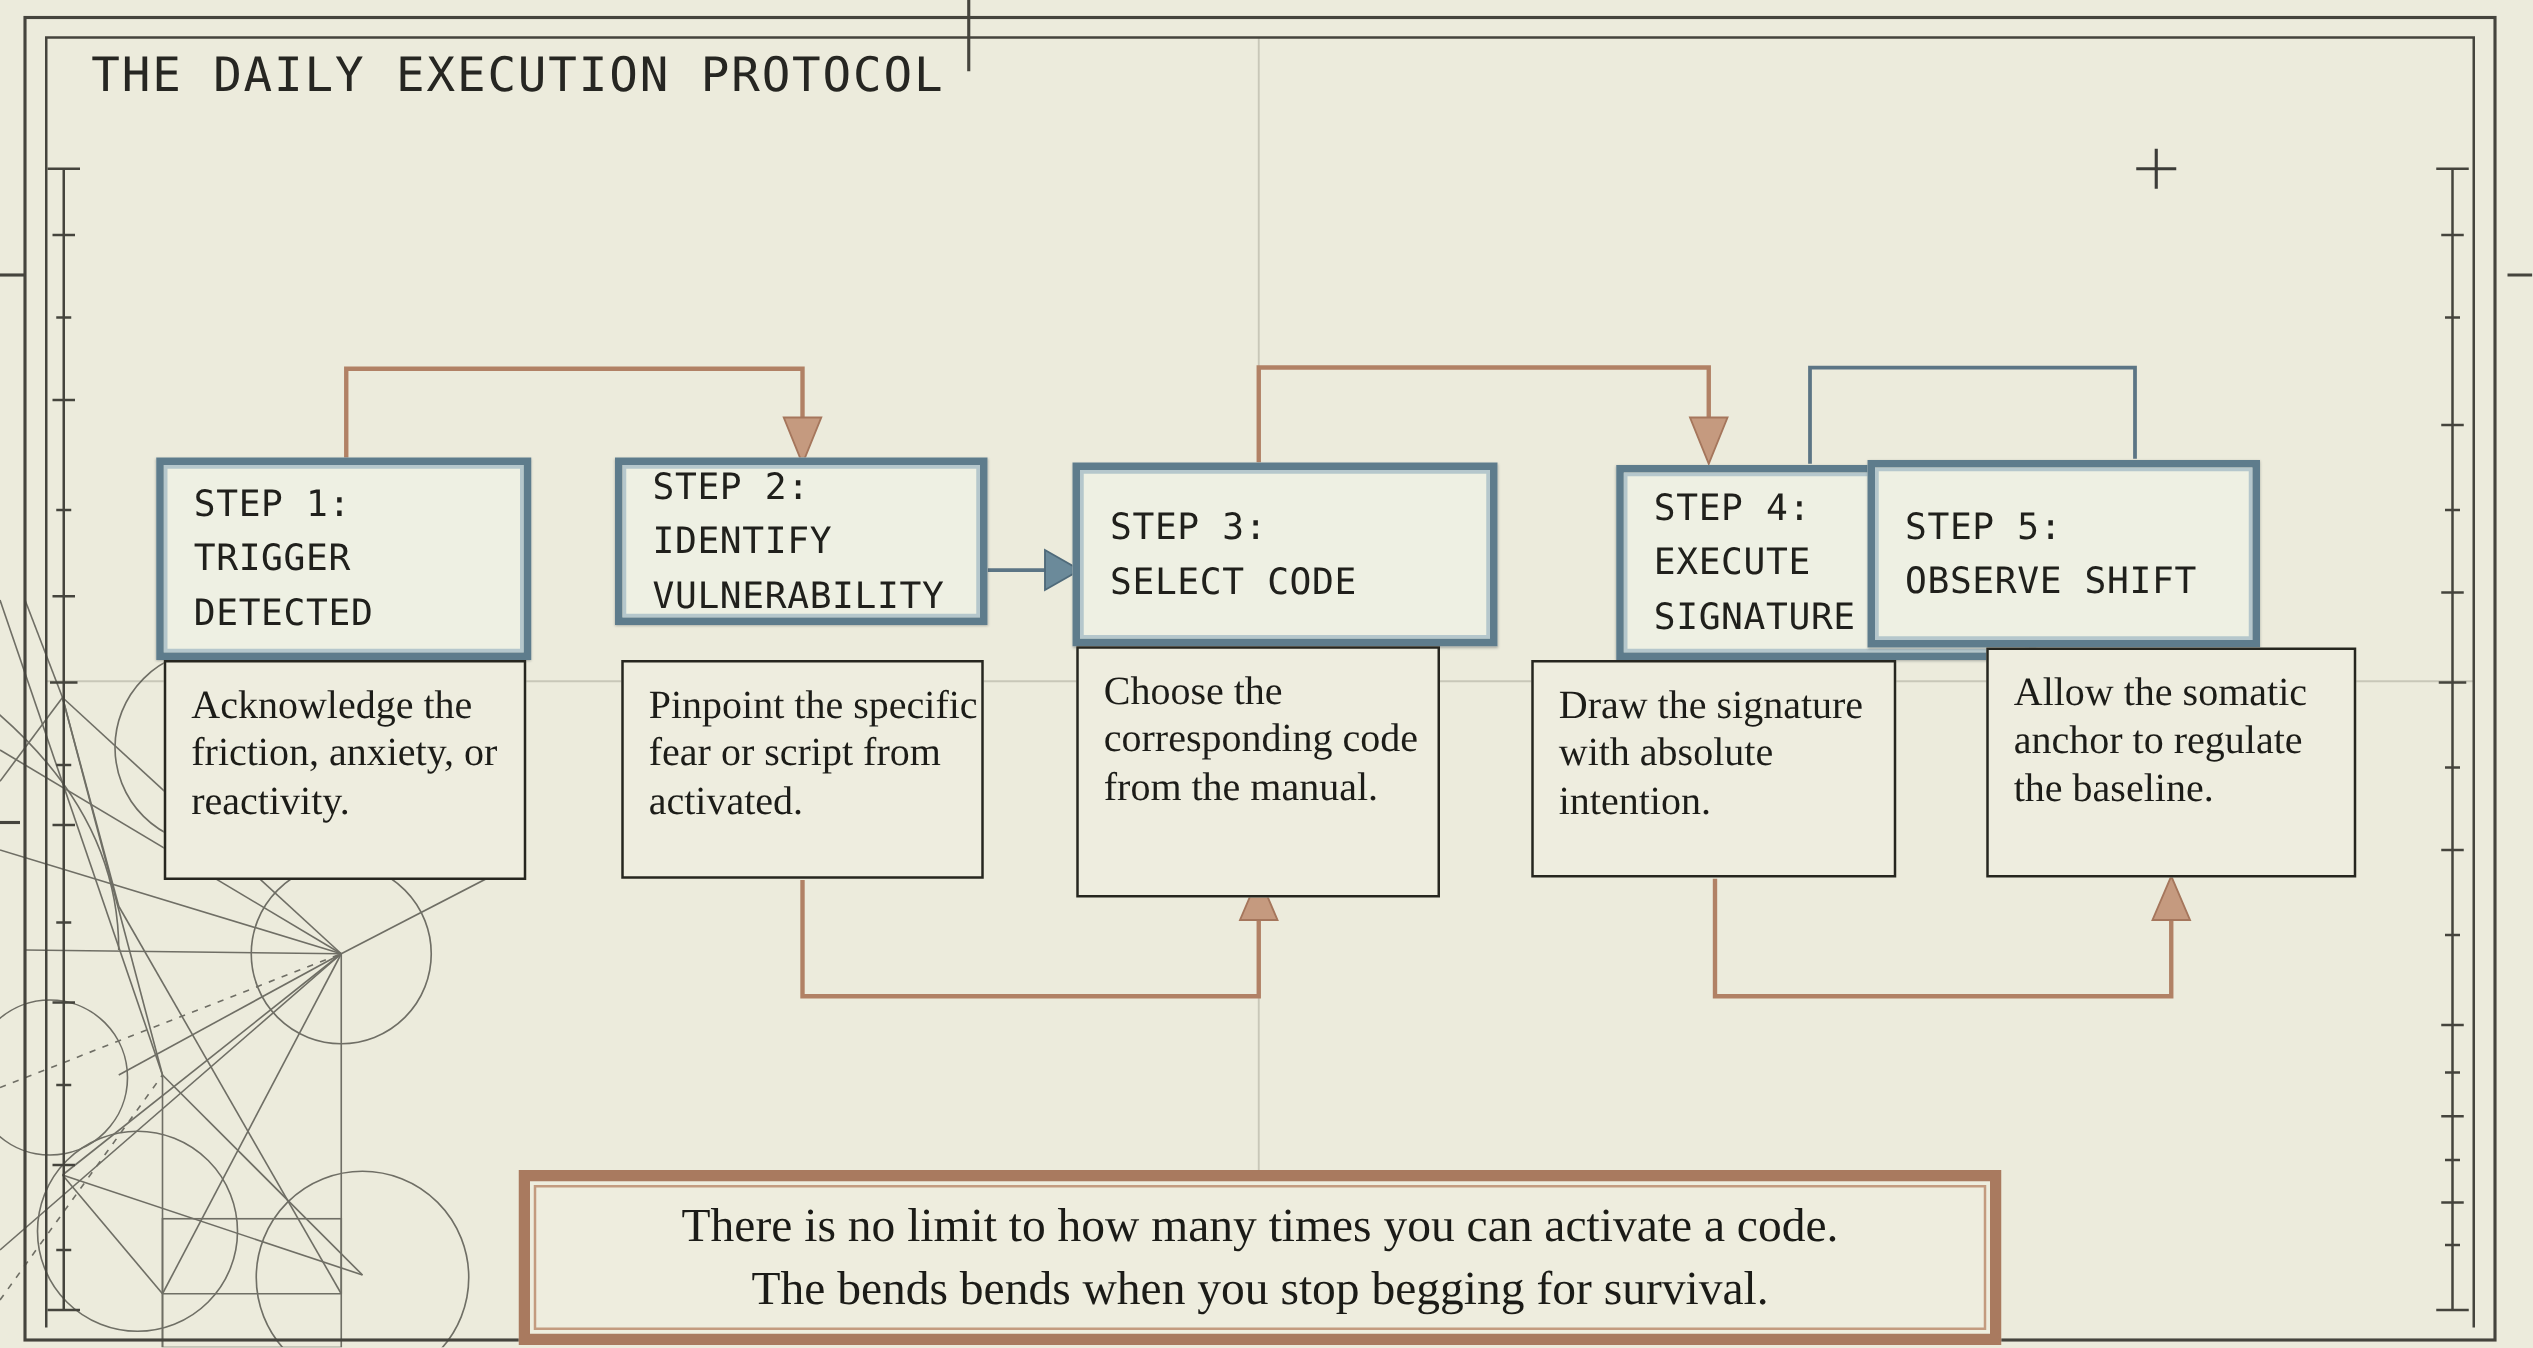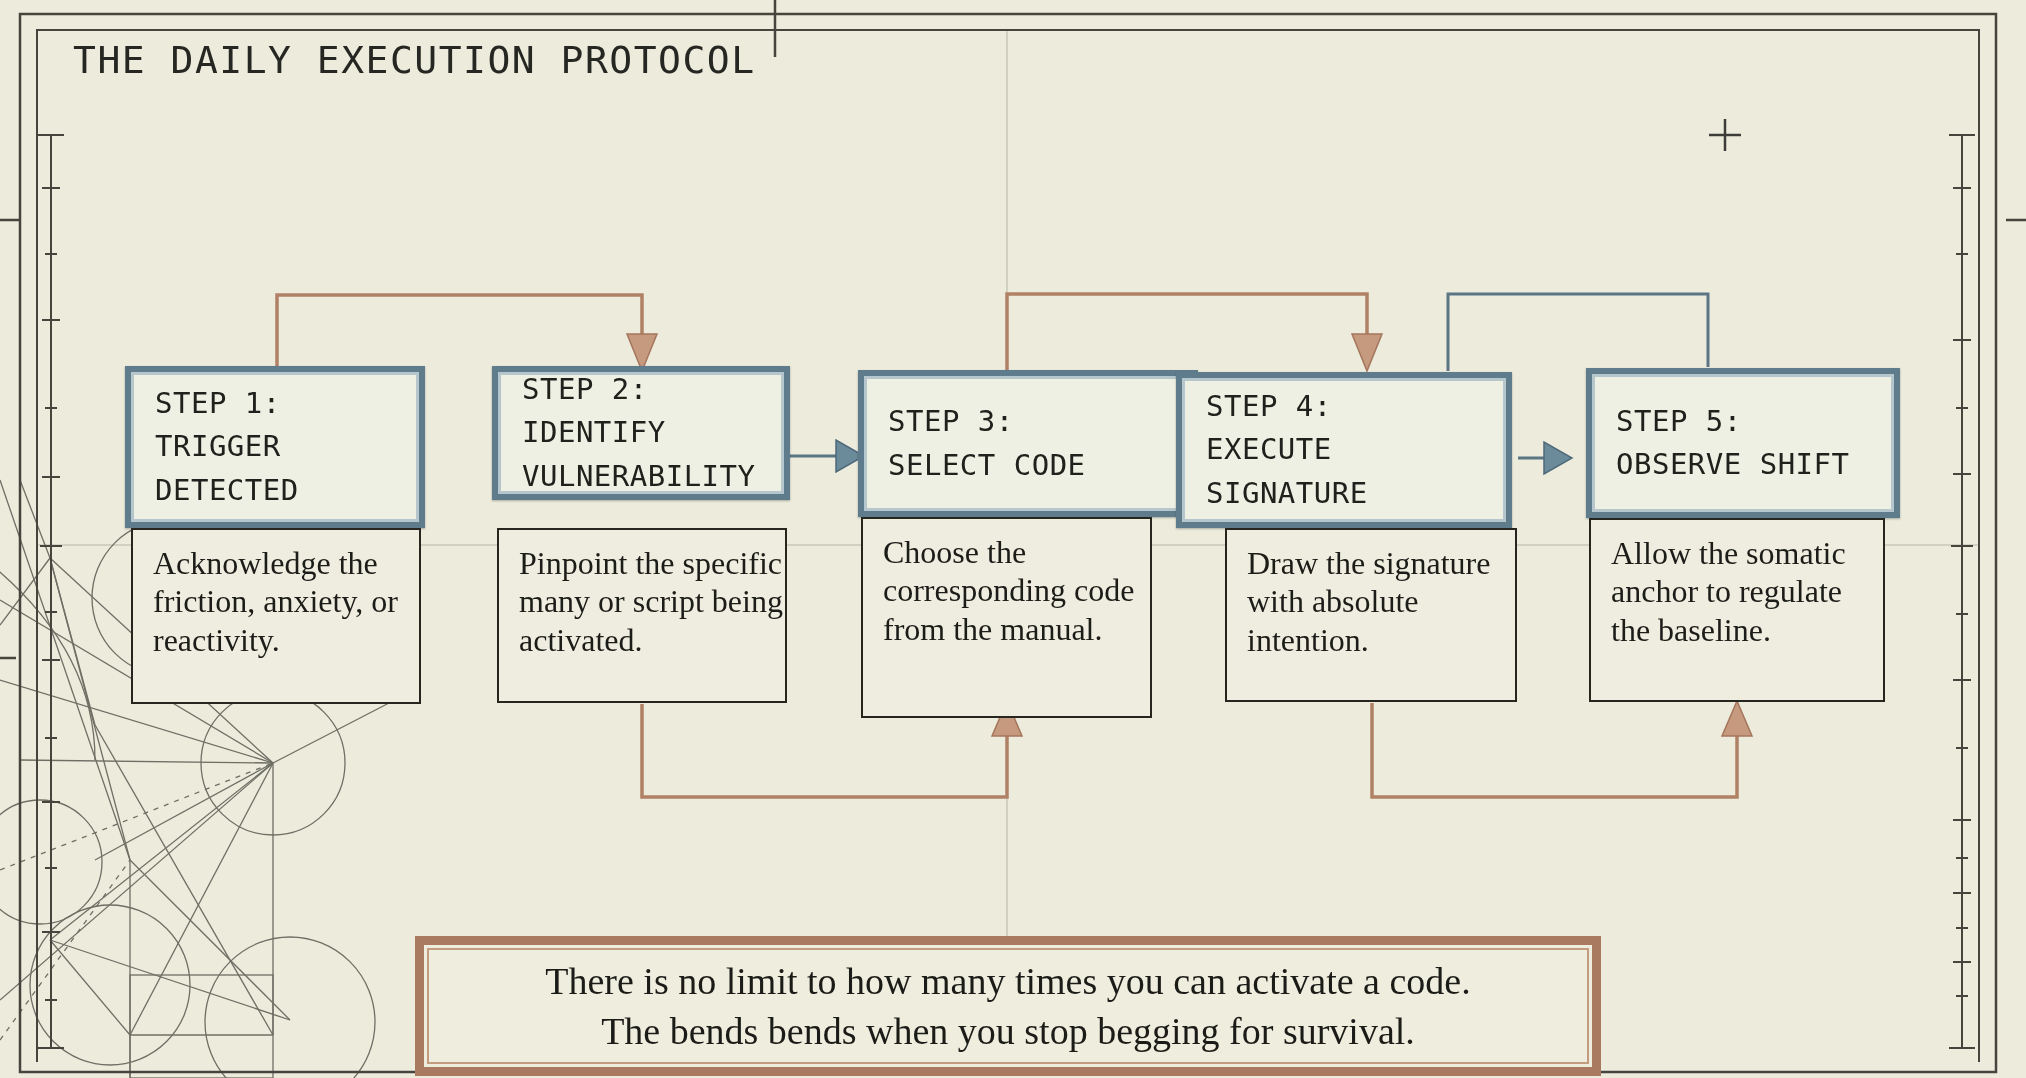--- a/index.html
+++ b/index.html
@@ -197,41 +197,41 @@
   <div class="descbox" style="left:131px;top:528px;width:290px;height:176px;">
     <span>Acknowledge the friction, anxiety, or reactivity.</span>
   </div>
 
   <div class="stepbox" style="left:492px;top:366px;width:298px;height:134px;">
     <div class="heading">STEP 2:
 IDENTIFY
 VULNERABILITY</div>
   </div>
   <div class="descbox" style="left:497px;top:528px;width:290px;height:175px;">
-    <span>Pinpoint the specific many or script being activated.</span>
+    <span>Pinpoint the specific fear or script from activated.</span>
   </div>
 
   <div class="stepbox" style="left:858px;top:370px;width:340px;height:147px;">
     <div class="heading">STEP 3:
 SELECT CODE</div>
   </div>
   <div class="descbox" style="left:861px;top:517px;width:291px;height:201px;">
     <span>Choose the corresponding code from the manual.</span>
   </div>
 
-  <div class="stepbox" style="left:1176px;top:372px;width:336px;height:156px;">
+  <div class="stepbox" style="left:1293px;top:372px;width:336px;height:156px;">
     <div class="heading">STEP 4:
 EXECUTE
 SIGNATURE</div>
   </div>
   <div class="descbox" style="left:1225px;top:528px;width:292px;height:174px;">
     <span>Draw the signature with absolute intention.</span>
   </div>
 
-  <div class="stepbox" style="left:1586px;top:368px;width:314px;height:150px;">
+  <div class="stepbox" style="left:1494px;top:368px;width:314px;height:150px;">
     <div class="heading">STEP 5:
 OBSERVE SHIFT</div>
   </div>
   <div class="descbox" style="left:1589px;top:518px;width:296px;height:184px;">
     <span>Allow the somatic anchor to regulate the baseline.</span>
   </div>
 
   <div class="notebox">
     <div class="inner">
       <div>There is no limit to how many times you can activate a code.</div>

